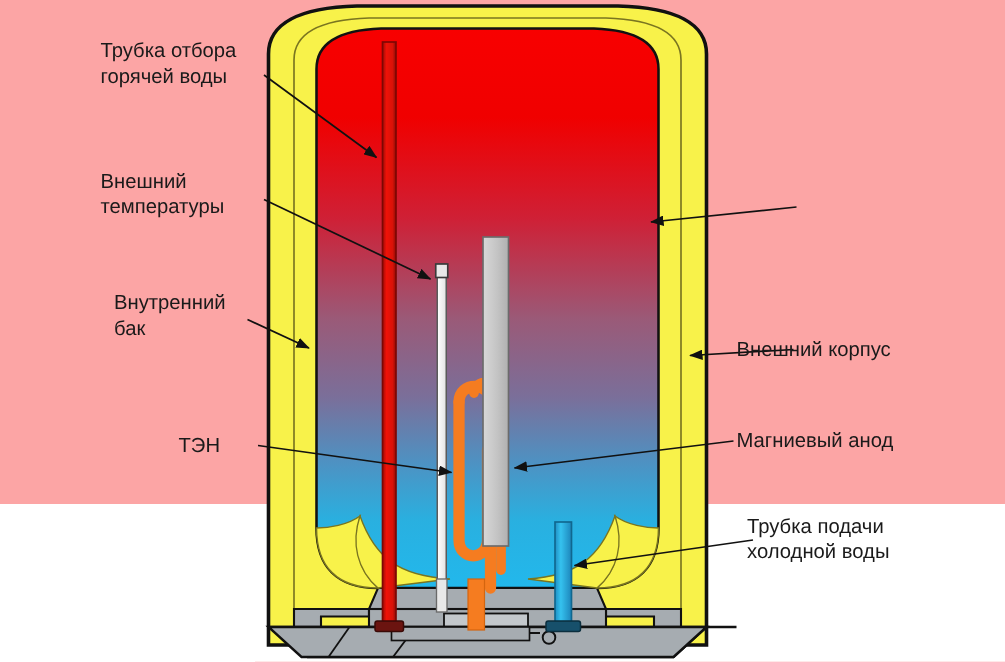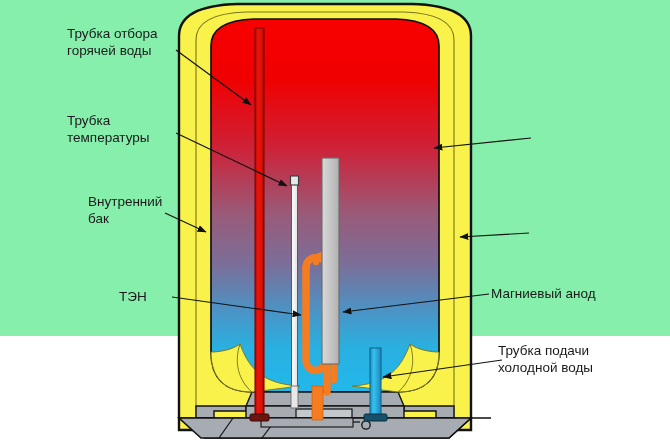--- a/index.html
+++ b/index.html
@@ -1,17 +1,17 @@
 <!DOCTYPE html>
 <html><head>
 <meta charset="utf-8">
 <style>
   html,body{margin:0;padding:0;background:#ffffff;}
   body{width:670px;height:441px;overflow:hidden;font-family:"Liberation Sans",sans-serif;}
-  #stage{position:relative;width:670px;height:336px;background:#86efac;}
+  #stage{position:relative;width:670px;height:336px;background:#fca5a5;}
   #stage svg{position:absolute;left:0;top:0;}
   .lbl{position:absolute;font-family:"Liberation Sans",sans-serif;font-size:13.5px;color:#1a1a1a;line-height:17px;white-space:pre-line;letter-spacing:0px;}
 </style>
 </head>
 <body>
 
 <div id="stage">
 
   <svg width="670" height="441" viewBox="0 0 670 441">
     <defs>
@@ -158,22 +158,23 @@
       <path d="M529,233 L460,237" marker-end="url(#arrowHead)"></path>
 
       <path d="M489,294 L343,312" marker-end="url(#arrowHead)"></path>
 
       <path d="M502,360 L383,377" marker-end="url(#arrowHead)"></path>
     </g>
   </svg>
 
   <div class="lbl" style="left:67px;  top:25px;">Трубка отбора
 горячей воды</div>
-  <div class="lbl" style="left:67px;  top:112px;">Трубка
+  <div class="lbl" style="left:67px;  top:112px;">Внешний
 температуры</div>
-  <div class="lbl" style="left:88px;  top:193px;">Внутренний
+  <div class="lbl" style="left:76px;  top:193px;">Внутренний
 бак</div>
   <div class="lbl" style="left:119px; top:288px;">ТЭН</div>
+  <div class="lbl" style="left:491px; top:224px;">Внешний корпус</div>
   <div class="lbl" style="left:491px; top:285px;">Магниевый анод</div>
   <div class="lbl" style="left:498px; top:342px;">Трубка подачи
 холодной воды</div>
 
 </div>
 
 </body></html>

